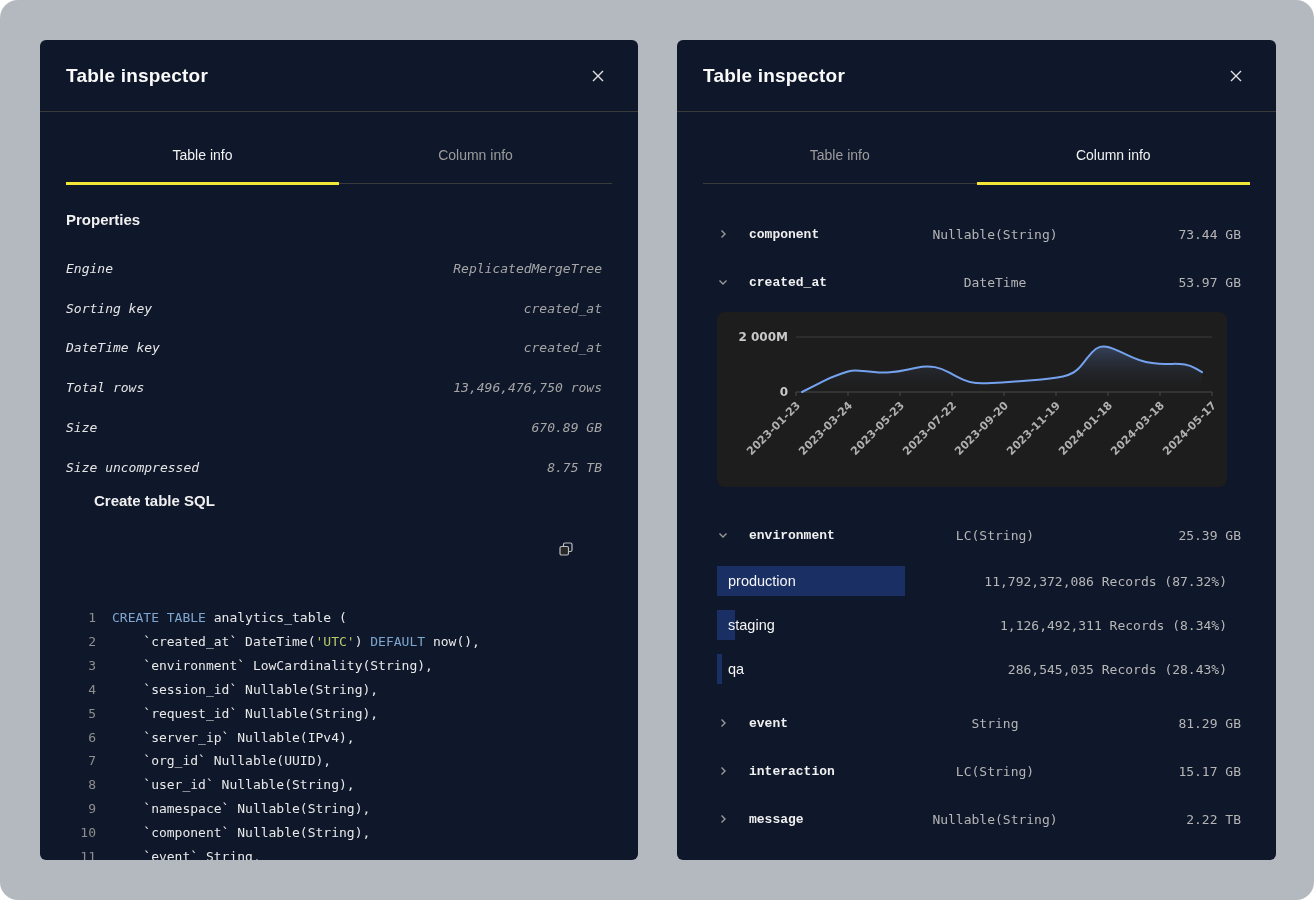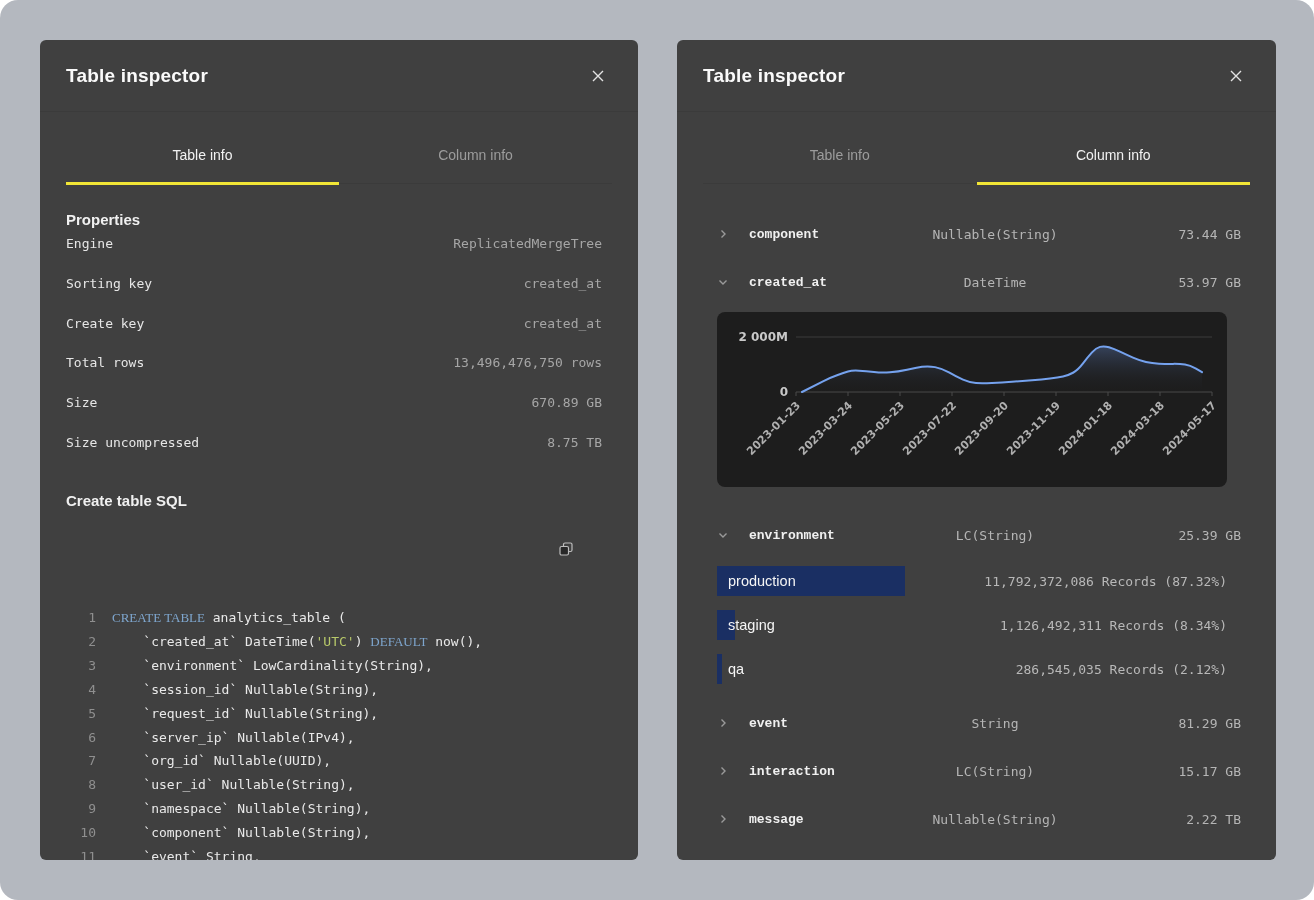--- a/index.html
+++ b/index.html
@@ -10,21 +10,21 @@
     position:relative; overflow:hidden;
   }
   .canvas {
     position:absolute; inset:0;
     background:#b4b8bf;
     border-radius:18px;
     overflow:hidden;
   }
   .panel {
     position:absolute; top:40px;
-    height:820px; background:#404040;
+    height:820px; background:#0f172a;
     border-radius:6px; overflow:hidden;
     color:#e8e8e8;
   }
   .panel.left  { left:40px;  width:598px; }
   .panel.right { left:677px; width:599px; }
 
   .panel-header {
     height:72px; display:flex; align-items:center; justify-content:space-between;
     padding:0 26px; border-bottom:1px solid #3b3b3b;
   }
@@ -39,36 +39,36 @@
     flex:1; display:flex; align-items:center; justify-content:center;
     font-size:14px; color:#9c9c9c; cursor:pointer;
     border-bottom:3px solid transparent; margin-bottom:-2px;
   }
   .tab.active { color:#f2f2f2; border-bottom-color:var(--accent); }
 
   
   .left-content { padding:8px 36px 0 26px; }
   .section-heading { margin-top:2px; font-size:15px; font-weight:bold; color:#f0f0f0; line-height:20px; }
   .prop-row {
-    height:39.8px; display:flex; align-items:flex-start; justify-content:space-between;
-    font-family:"DejaVu Sans Mono", monospace; font-size:13px;
+    height:39.8px; display:flex; align-items:flex-end; justify-content:space-between;
+    font-family:"DejaVu Sans Mono", monospace; font-size:13px;font-style:italic;
   }
   .prop-label { color:#e6e6e6; }
   .prop-value { color:#a6a6a6; }
   .props-list { margin-top:6px; }
 
   .code-block {
     position:relative; margin-top:24px;
     font-family:"DejaVu Sans Mono", monospace; font-size:13px; line-height:23.85px;
     white-space:pre;
   }
   .code-line { display:flex; }
   .ln { width:30px; text-align:right; color:#8f8f8f; flex:0 0 30px; }
   .code-text { padding-left:16px; color:#e9e9e9; }
-  .seg-kw  { color:#7ea6ce;font-family:Liberation Serif, serif; }
+  .seg-kw  { color:#7ea6ce; }
   .seg-str { color:#b8c96a; }
   .seg-pl  { color:#e9e9e9; }
   .copy-btn {
     position:absolute; top:2px; right:24px;
     width:24px; height:24px; display:flex; align-items:center; justify-content:center;
     background:transparent; border:none; cursor:pointer;
   }
 
   
   .col-rows { padding-top:10px; }
@@ -127,37 +127,37 @@
       <div class="props-list">
           <div class="prop-row">
             <span class="prop-label">Engine</span>
             <span class="prop-value">ReplicatedMergeTree</span>
           </div>
           <div class="prop-row">
             <span class="prop-label">Sorting key</span>
             <span class="prop-value">created_at</span>
           </div>
           <div class="prop-row">
-            <span class="prop-label">Create key</span>
+            <span class="prop-label">DateTime key</span>
             <span class="prop-value">created_at</span>
           </div>
           <div class="prop-row">
             <span class="prop-label">Total rows</span>
             <span class="prop-value">13,496,476,750 rows</span>
           </div>
           <div class="prop-row">
             <span class="prop-label">Size</span>
             <span class="prop-value">670.89 GB</span>
           </div>
           <div class="prop-row">
             <span class="prop-label">Size uncompressed</span>
             <span class="prop-value">8.75 TB</span>
           </div>
         </div>
-      <div class="section-heading" style="margin-top:16px;">Create table SQL</div>
+      <div class="section-heading" style="margin-top:16px;margin-left:28px;">Create table SQL</div>
       <div class="code-block">
         <button class="copy-btn">
           <svg width="16" height="16" viewBox="0 0 16 16">
             <rect x="5.5" y="2" width="8.5" height="8.5" rx="1.5" fill="none" stroke="#bdbdbd" stroke-width="1.2"></rect>
             <rect x="2" y="5.5" width="8.5" height="8.5" rx="1.5" fill="#282828" stroke="#bdbdbd" stroke-width="1.2"></rect>
           </svg>
         </button>
         <div><div class="code-line"><span class="ln">1</span><span class="code-text"><span class="seg-kw">CREATE TABLE</span><span class="seg-pl"> analytics_table (</span></span></div><div class="code-line"><span class="ln">2</span><span class="code-text"><span class="seg-pl">    `created_at` DateTime(</span><span class="seg-str">'UTC'</span><span class="seg-pl">) </span><span class="seg-kw">DEFAULT</span><span class="seg-pl"> now(),</span></span></div><div class="code-line"><span class="ln">3</span><span class="code-text"><span class="seg-pl">    `environment` LowCardinality(String),</span></span></div><div class="code-line"><span class="ln">4</span><span class="code-text"><span class="seg-pl">    `session_id` Nullable(String),</span></span></div><div class="code-line"><span class="ln">5</span><span class="code-text"><span class="seg-pl">    `request_id` Nullable(String),</span></span></div><div class="code-line"><span class="ln">6</span><span class="code-text"><span class="seg-pl">    `server_ip` Nullable(IPv4),</span></span></div><div class="code-line"><span class="ln">7</span><span class="code-text"><span class="seg-pl">    `org_id` Nullable(UUID),</span></span></div><div class="code-line"><span class="ln">8</span><span class="code-text"><span class="seg-pl">    `user_id` Nullable(String),</span></span></div><div class="code-line"><span class="ln">9</span><span class="code-text"><span class="seg-pl">    `namespace` Nullable(String),</span></span></div><div class="code-line"><span class="ln">10</span><span class="code-text"><span class="seg-pl">    `component` Nullable(String),</span></span></div><div class="code-line"><span class="ln">11</span><span class="code-text"><span class="seg-pl">    `event` String,</span></span></div><div class="code-line"><span class="ln">12</span><span class="code-text"><span class="seg-pl">    `interaction` LowCardinality(String),</span></span></div></div>
       </div>
     </div>
@@ -251,21 +251,21 @@
             <div class="value-bar" style="width: 17.931px;"></div>
             <span class="value-label">staging</span>
           </div>
           <span class="value-records">1,126,492,311 Records (8.34%)</span>
         </div>
         <div class="value-row">
           <div class="value-cell">
             <div class="value-bar" style="width: 4.558px;"></div>
             <span class="value-label">qa</span>
           </div>
-          <span class="value-records">286,545,035 Records (2.12%)</span>
+          <span class="value-records">286,545,035 Records (28.43%)</span>
         </div>
         <div class="group-gap"></div>
         <div class="col-row">
           <span class="col-chevron">
             <svg width="12" height="12" viewBox="0 0 12 12">
               <path d="M4.5 2.5 L8 6 L4.5 9.5" fill="none" stroke="#9a9a9a" stroke-width="1.4"></path>
             </svg>
           </span>
           <span class="col-name">event</span>
           <span class="col-type">String</span>

